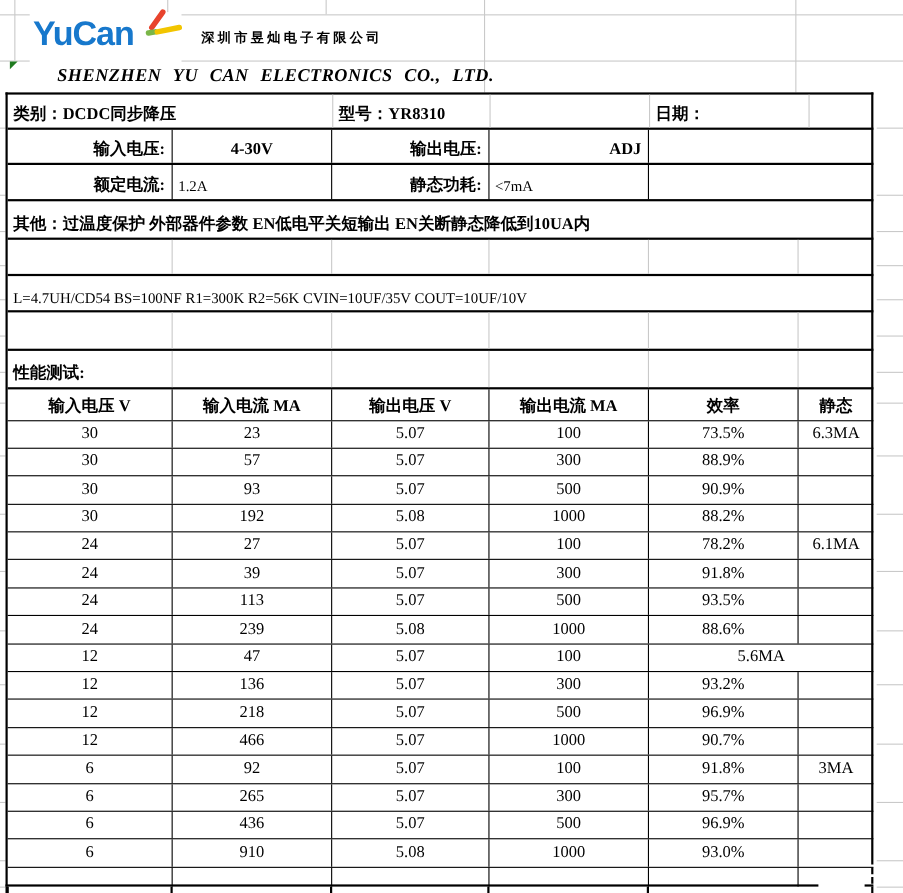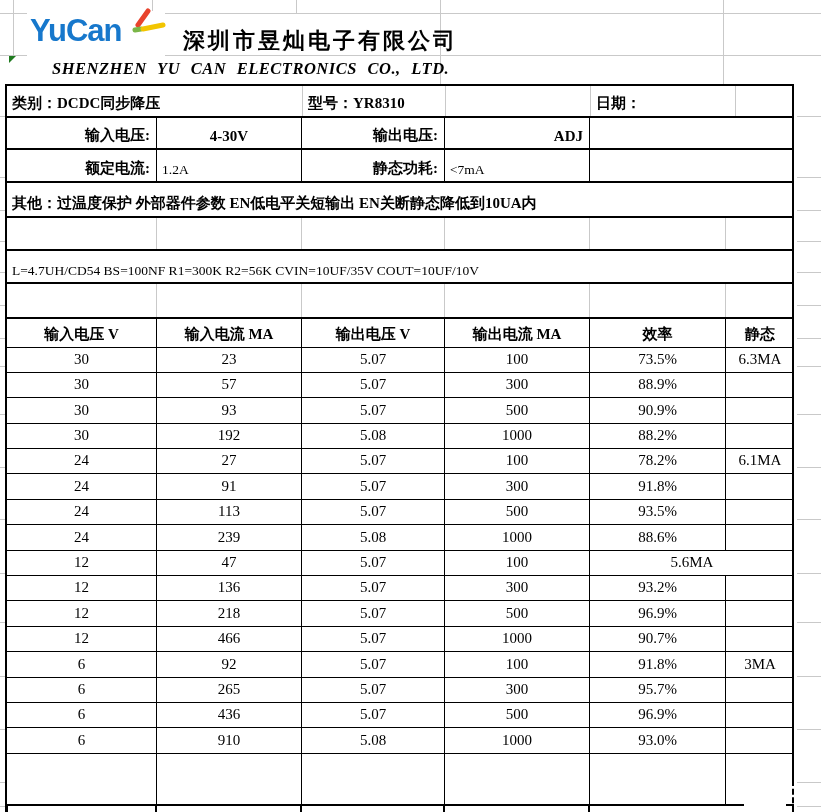--- a/index.html
+++ b/index.html
@@ -6,21 +6,21 @@
   #sheet{position:relative;width:821px;height:812px;background:#ffffff;overflow:hidden;
          font-family:"Liberation Serif","DejaVu Serif",serif;color:#000;}
   .gl{position:absolute;background:#c9c9c9;}
   .blk{position:absolute;background:#000;}
   
   #logo{position:absolute;left:27px;top:11px;width:138px;height:46px;background:#fff;}
   #logo-text{position:absolute;left:3px;top:2px;font-family:"Liberation Sans","DejaVu Sans",sans-serif;
              font-weight:bold;font-size:31px;color:#1778CC;letter-spacing:-1px;}
   #logo-accent{position:absolute;left:98px;top:-3px;}
   
-  #cname-cn{position:absolute;left:183px;top:26px;font-size:22px;font-weight:bold;letter-spacing:3px;}
+  #cname-cn{position:absolute;left:183px;top:26px;font-size:12px;font-weight:bold;letter-spacing:3px;}
   #cname-en{position:absolute;left:52px;top:59px;font-size:16.5px;font-weight:bold;letter-spacing:.5px;word-spacing:6px;font-style:italic;}
   #err-tri{position:absolute;left:9px;top:56px;width:0;height:0;
            border-top:7px solid #1F7A1F;border-right:7px solid transparent;}
   
   #tbl{position:absolute;left:5px;top:84px;width:789px;height:722px;box-sizing:border-box;
        border-top:2.5px solid #000;border-left:2.5px solid #000;display:flex;flex-direction:column;}
   .row{display:flex;flex:none;}
   .c{box-sizing:border-box;display:flex;align-items:flex-end;padding-bottom:3px;
      overflow:hidden;white-space:nowrap;font-size:15px;}
   .br{border-right:1.5px solid #000;}
@@ -146,20 +146,28 @@
 
     <div class="row thick" style="height:33px">
       <div class="c bg" style="width:150px"></div>
       <div class="c bg" style="width:145px"></div>
       <div class="c bg" style="width:143px"></div>
       <div class="c bg" style="width:145px"></div>
       <div class="c bg" style="width:136px"></div>
       <div class="c" style="flex:1"></div>
     </div>
 
+    <div class="row thick" style="height:33px">
+      <div class="c al b bg" style="width:150px">性能测试:</div>
+      <div class="c bg" style="width:145px"></div>
+      <div class="c bg" style="width:143px"></div>
+      <div class="c bg" style="width:145px"></div>
+      <div class="c bg" style="width:136px"></div>
+      <div class="c" style="flex:1"></div>
+    </div>
 
     <div class="row thin" style="height:28px" id="hdr-row">
         <div class="c ac b br" style="width: 150px;">输入电压 V</div>
         <div class="c ac b br" style="width: 145px;">输入电流 MA</div>
         <div class="c ac b br" style="width: 143px;">输出电压 V</div>
         <div class="c ac b br" style="width: 145px;">输出电流 MA</div>
         <div class="c ac b br" style="width: 136px;">效率</div>
         <div class="c ac b" style="flex: 1 1 0%;">静态</div>
       </div>
 
@@ -199,21 +207,21 @@
         <div class="row thin drow" style="height: 24.4px;">
           <div class="c ac br" style="width: 150px;">24</div>
           <div class="c ac br" style="width: 145px;">27</div>
           <div class="c ac br" style="width: 143px;">5.07</div>
           <div class="c ac br" style="width: 145px;">100</div>
           <div class="c ac br" style="width: 136px;">78.2%</div>
           <div class="c ac" style="flex: 1 1 0%;">6.1MA</div>
         </div>
         <div class="row thin drow" style="height: 24.4px;">
           <div class="c ac br" style="width: 150px;">24</div>
-          <div class="c ac br" style="width: 145px;">91</div>
+          <div class="c ac br" style="width: 145px;">39</div>
           <div class="c ac br" style="width: 143px;">5.07</div>
           <div class="c ac br" style="width: 145px;">300</div>
           <div class="c ac br" style="width: 136px;">91.8%</div>
           <div class="c ac" style="flex: 1 1 0%;"></div>
         </div>
         <div class="row thin drow" style="height: 24.4px;">
           <div class="c ac br" style="width: 150px;">24</div>
           <div class="c ac br" style="width: 145px;">113</div>
           <div class="c ac br" style="width: 143px;">5.07</div>
           <div class="c ac br" style="width: 145px;">500</div>

